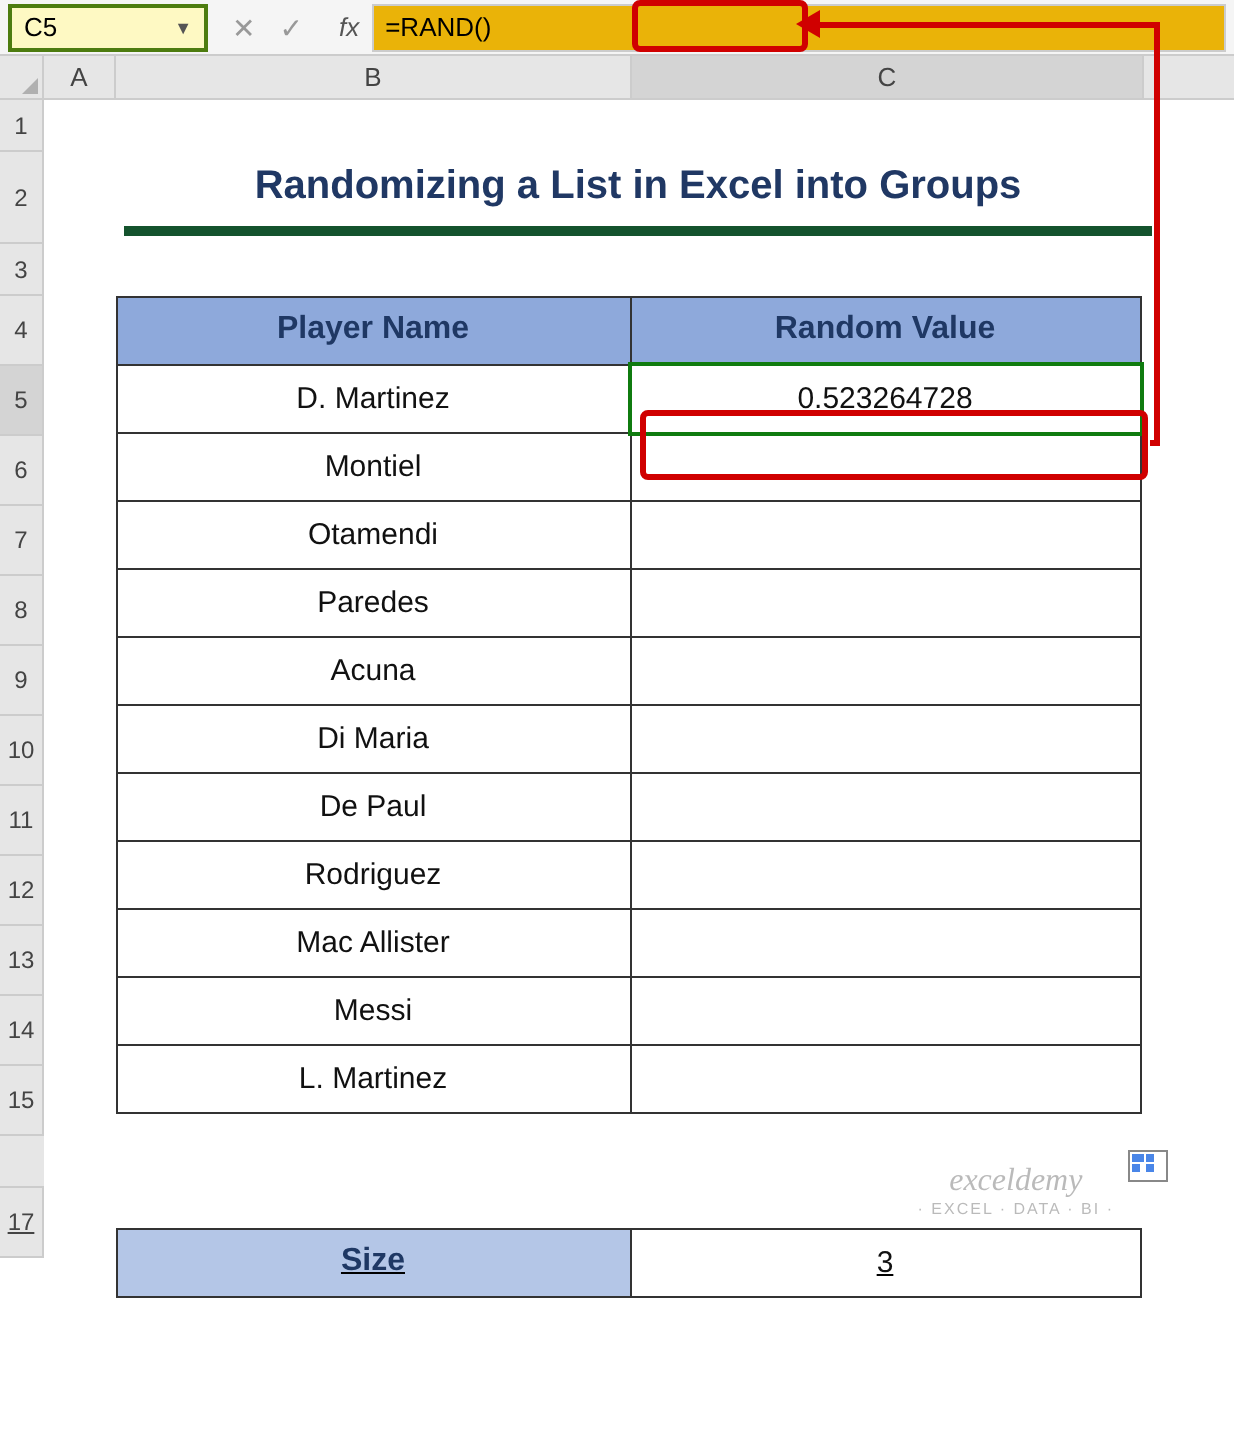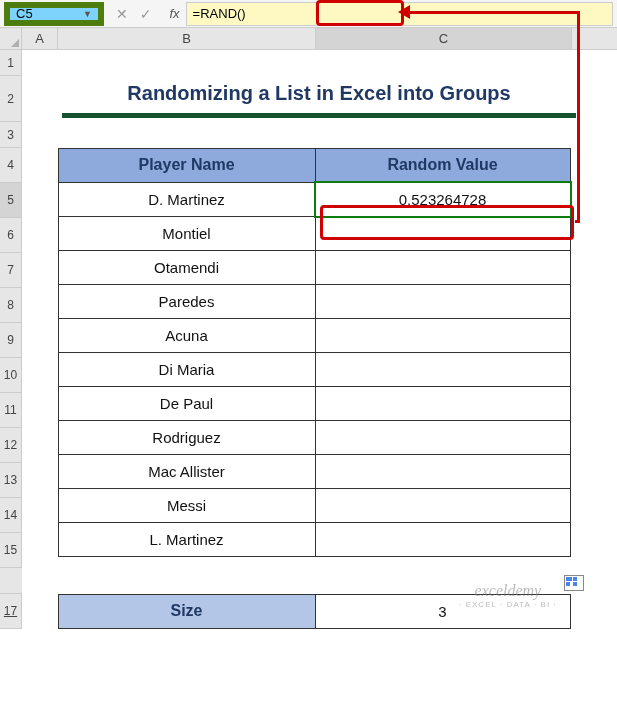--- a/index.html
+++ b/index.html
@@ -16,22 +16,22 @@
     .formula-bar {
       display: flex;
       align-items: center;
       height: 28px;
       border-bottom: 1px solid #ccc;
       background: #f5f5f5;
     }
     .name-box {
       width: 100px;
       height: 24px;
-      background: #7dd3fc;
-      border: 6px solid #4d7c0f;
+      background: #fef9c3;
+      border: 2px solid #4d7c0f;
       margin-left: 4px;
       padding: 0 6px;
       display: flex;
       align-items: center;
       justify-content: space-between;
       font-size: 13px;
     }
     .name-box-dropdown {
       font-size: 9px;
       color: #555;
@@ -48,21 +48,21 @@
     .fx-label {
       font-style: italic;
       font-size: 13px;
       color: #555;
       padding: 0 6px;
     }
     .formula-input {
       flex: 1;
       height: 24px;
       border: 1px solid #ccc;
-      background: #fef9c3;
+      background: #eab308;
       padding: 0 6px;
       font-size: 13px;
       display: flex;
       align-items: center;
       margin-right: 4px;
     }
     
     
     .formula-highlight {
       position: absolute;
@@ -238,22 +238,23 @@
     
     .selected-cell {
       outline: 2px solid #0f7b0f;
       outline-offset: -1px;
       position: relative;
     }
     
     
     .size-table {
       position: absolute;
-      top: 544px;
+      top: 564px;
       left: 36px;
+      text-decoration: underline;
     }
     
     
     .autofill-icon {
       position: absolute;
       top: 525px;
       left: 542px;
       width: 20px;
       height: 16px;
       border: 1px solid #888;

